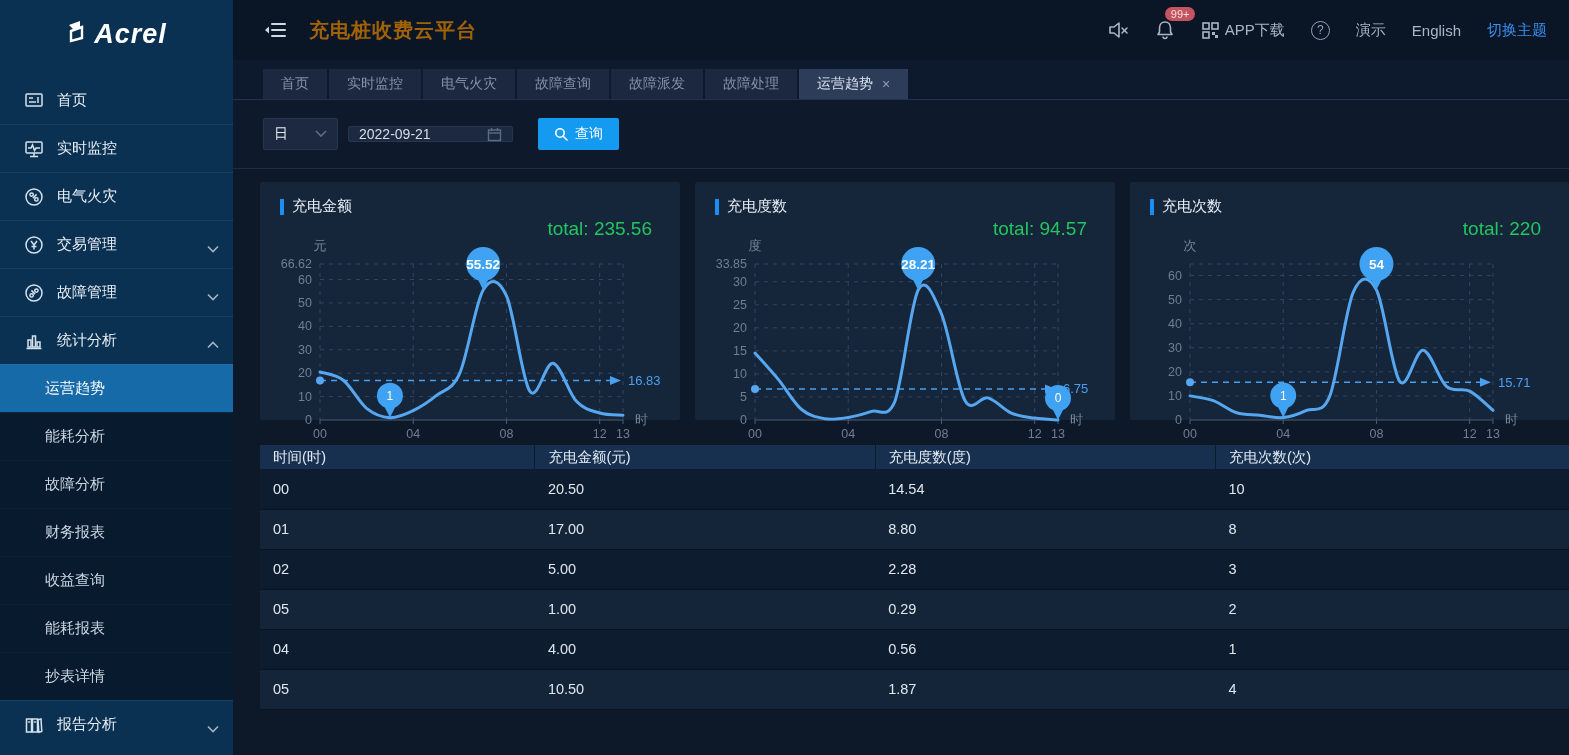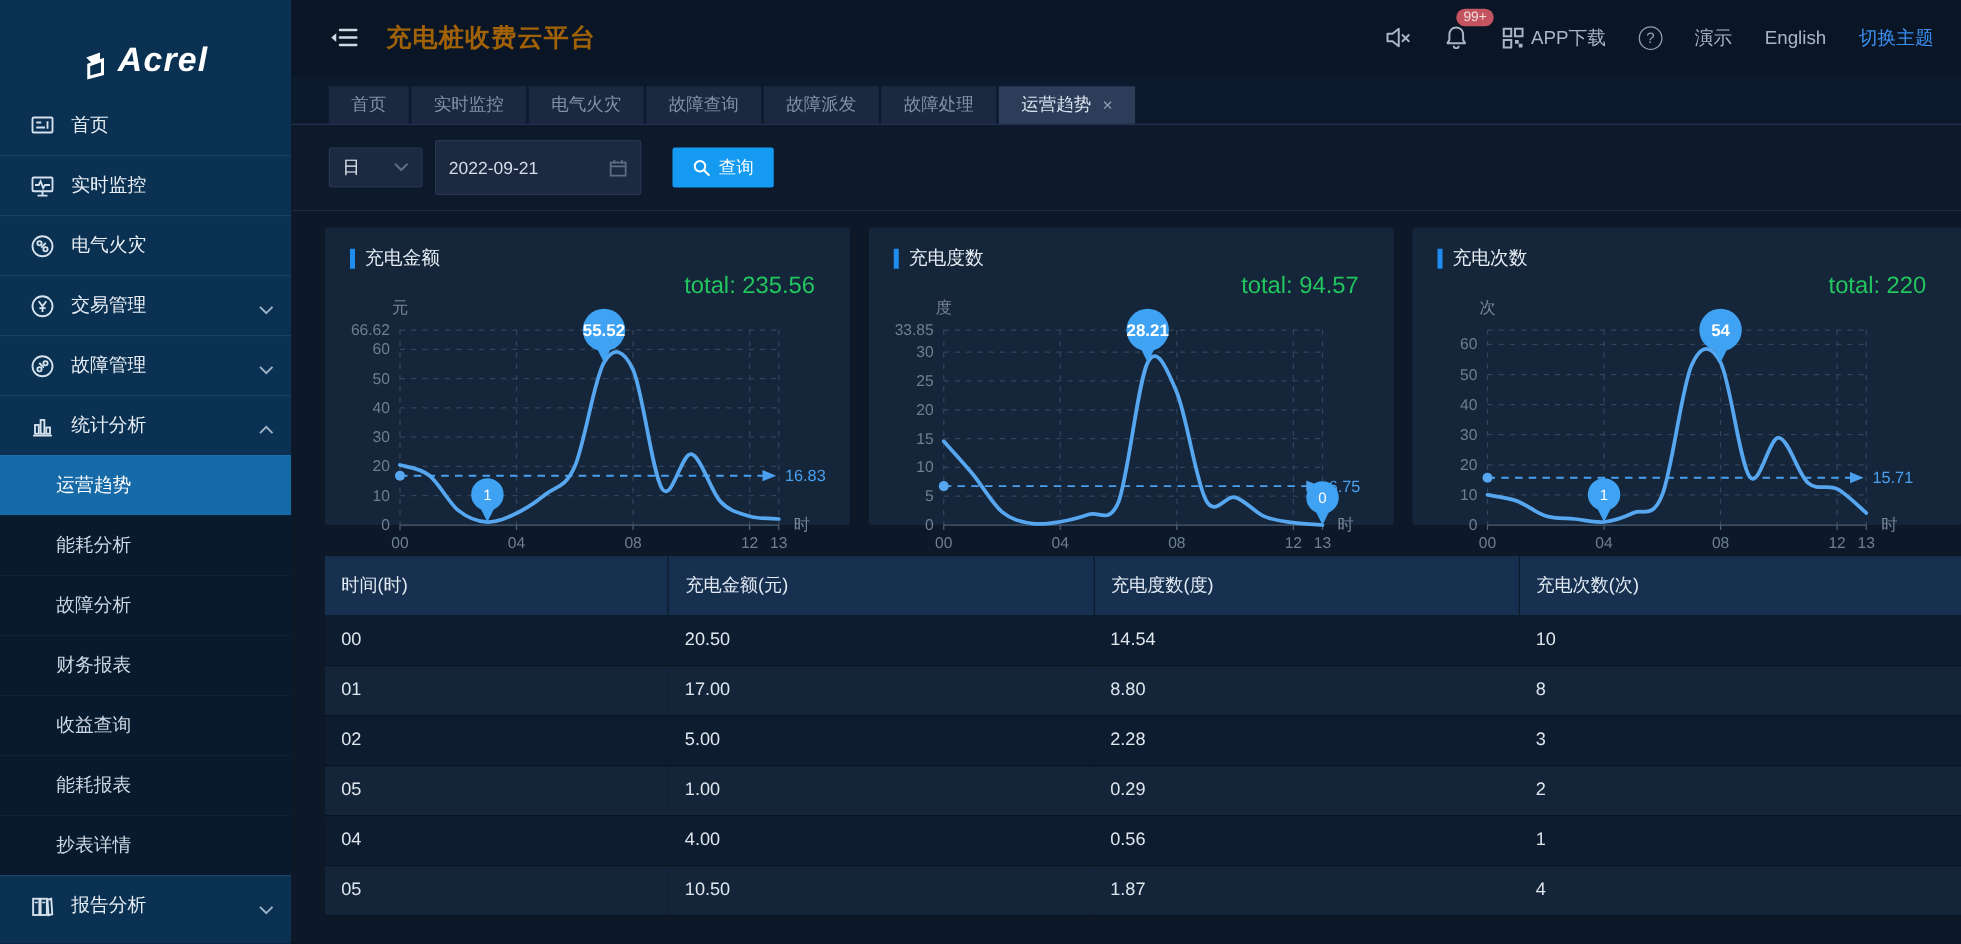--- a/index.html
+++ b/index.html
@@ -1,21 +1,21 @@
 <!DOCTYPE html>
 <html><head>
 <meta charset="utf-8">
 <style>
   * { margin:0; padding:0; box-sizing:border-box; font-family:"Liberation Sans","DejaVu Sans",sans-serif; }
   html,body { width:1569px; height:755px; overflow:hidden; background:#0d1828; }
   body { display:flex; }
 
   
   .sidebar { width:233px; height:100%; background:#0a3152; flex:0 0 233px; display:flex; flex-direction:column; overflow:hidden; }
-  .logo { height:64px; display:flex; align-items:flex-end; justify-content:center; gap:6px; padding-top:19px; }
+  .logo { height:64px; display:flex; align-items:flex-start; justify-content:center; gap:6px; padding-top:19px; }
   .logo-text { color:#ffffff; font-size:27px; font-weight:bold; font-style:italic; letter-spacing:1px; }
   .nav { padding-top:12px; }
   .nav-item { height:48px; display:flex; align-items:center; padding-left:24px; color:#e8eef5; font-size:15px; cursor:pointer; border-top:1px solid rgba(255,255,255,0.07); position:relative; }
   .nav-item:first-child { border-top:none; }
   .nav-item .ni-icon { width:20px; height:20px; margin-right:13px; display:inline-flex; align-items:center; justify-content:center; }
   .nav-item .chev { position:absolute; right:14px; top:18px; }
   .subnav { background:#071a2e; }
   .sub-item { height:48px; display:flex; align-items:center; padding-left:45px; color:#cdd8e4; font-size:15px; cursor:pointer; border-top:1px solid rgba(255,255,255,0.04); }
   .sub-item.selected { background:#176aa8; color:#ffffff; }
   .nav-item.bordered-top { border-top:1px solid rgba(255,255,255,0.08); }
@@ -32,37 +32,37 @@
   .theme-link { color:#3a8ff0; cursor:pointer; }
 
   .tabbar { height:40px; background:#0d1a2d; border-bottom:1px solid #243150; display:flex; align-items:flex-end; padding-left:30px; flex:0 0 40px; }
   .tab { height:30px; display:inline-flex; align-items:center; background:#1c2840; color:#8391a5; font-size:14px; padding:0 18px; margin-right:2px; cursor:pointer; }
   .tab.active { background:#2c3c59; color:#dde5f0; }
   .tab .tab-close { margin-left:9px; color:#8fa0b5; font-size:14px; }
 
   .filterbar { height:69px; background:#0e1a2c; border-bottom:1px solid #1e2c44; display:flex; align-items:center; padding-left:30px; gap:10px; flex:0 0 69px; }
   .select-box { width:75px; height:32px; background:#1c2940; border:1px solid #26364f; border-radius:2px; color:#e4ebf3; font-size:14px; display:flex; align-items:center; padding:0 10px; cursor:pointer; }
   .select-box .sel-chev { margin-left:auto; }
-  .date-box { width:165px; height:44px; background:#1c2940; border:1px solid #26364f; border-radius:2px; color:#d4dde8; font-size:14px; display:flex; align-items:center; padding:0 10px; margin-left:0; cursor:pointer; }
+  .date-box { width:165px; height:16px; background:#1c2940; border:1px solid #26364f; border-radius:2px; color:#d4dde8; font-size:14px; display:flex; align-items:center; padding:0 10px; margin-left:0; cursor:pointer; }
   .date-box .cal { margin-left:auto; }
   .query-btn { margin-left:15px; height:32px; padding:0 16px; background:#149bf1; border:none; border-radius:2px; color:#ffffff; font-size:14px; display:inline-flex; align-items:center; gap:7px; cursor:pointer; }
 
   .content { flex:1; overflow:hidden; padding:13px 0 0 27px; position:relative; background:#0d1828; }
   .cards { display:flex; gap:15px; }
   .card { width:420px; height:238px; background:#15253a; border-radius:2px; position:relative; flex:0 0 420px; }
   .card:last-child { flex:1 0 420px; }
   .card-title { display:flex; align-items:center; gap:8px; padding:15px 0 0 20px; }
   .card-title .bar { width:4px; height:16px; background:#1f8df0; }
   .card-title .t { color:#e9eff6; font-size:15px; }
   .card-total { position:absolute; top:36px; right:28px; color:#22c55e; font-size:19px; }
   .chart-holder { position:absolute; top:52px; left:0; }
 
   .table-wrap { margin-top:25px; margin-right:0; }
   table.data { width:1309px; border-collapse:collapse; table-layout:fixed; }
-  table.data th { background:#17304f; color:#e3ebf4; font-weight:normal; font-size:14.5px; text-align:left; height:47px; padding-left:13px; border-right:1px solid rgba(10,22,38,0.8); }
+  table.data th { background:#17304f; color:#e3ebf4; font-weight:normal; font-size:14.5px; text-align:left; height:24px; padding-left:13px; border-right:1px solid rgba(10,22,38,0.8); }
   table.data th:last-child { border-right:none; }
   table.data td { color:#dfe6ee; font-size:14.5px; height:40px; padding-left:13px; border-bottom:1px solid rgba(9,19,33,0.9); }
   table.data tr.r-dark td { background:#0e1c2f; }
   table.data tr.r-light td { background:#142539; }
 
   svg text { font-family:"Liberation Sans","DejaVu Sans",sans-serif; }
 </style>
 </head>
 <body>
 

